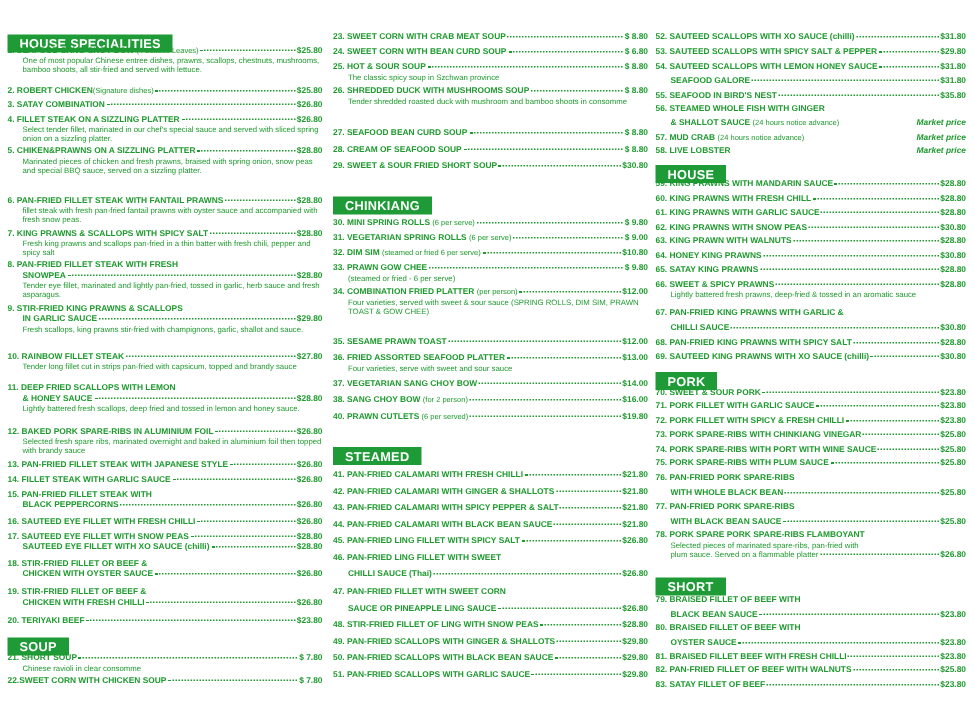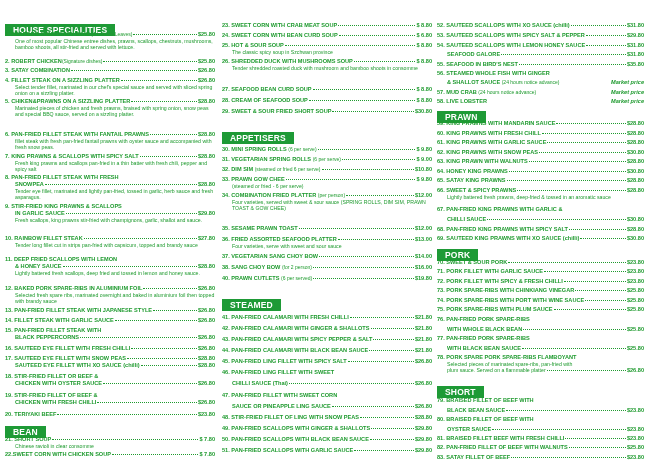--- a/index.html
+++ b/index.html
@@ -201,21 +201,21 @@
       </div>
   </div>
   <div class="item" style="top:411px">
     <div class="row">
         <span class="name">20. TERIYAKI BEEF</span>
         <span class="dots"></span>
         <span class="price">$23.80</span>
       </div>
   </div>
 
-  <div class="hdr-wrap" style="position:absolute;top:421px;left:0;right:0;"><span class="hdr">BEAN</span></div>
+  <div class="hdr-wrap" style="position:absolute;top:421px;left:0;right:0;"><span class="hdr">SOUP</span></div>
 
   <div class="item" style="top:436px">
     <div class="row">
         <span class="name">21. SHORT SOUP</span>
         <span class="dots"></span>
         <span class="price">$  7.80</span>
       </div>
     <div class="desc">Chinese ravioli in clear consomme</div>
   </div>
   <div class="item" style="top:451px">
@@ -273,21 +273,21 @@
       </div>
   </div>
   <div class="item" style="top:108px">
     <div class="row">
         <span class="name">29. SWEET &amp; SOUR FRIED SHORT SOUP</span>
         <span class="dots"></span>
         <span class="price">$30.80</span>
       </div>
   </div>
 
-  <div class="hdr-wrap" style="position:absolute;top:127px;left:0;right:0;"><span class="hdr">APPETISERS</span></div>
+  <div class="hdr-wrap" style="position:absolute;top:127px;left:0;right:0;"><span class="hdr">CHINKIANG</span></div>
 
   <div class="item" style="top:146px">
     <div class="row">
         <span class="name"><span>30. MINI SPRING ROLLS</span> <small>(6 per serve)</small></span>
         <span class="dots"></span>
         <span class="price">$  9.80</span>
       </div>
   </div>
   <div class="item" style="top:156px">
     <div class="row">
@@ -498,21 +498,21 @@
       </div>
   </div>
   <div class="item" style="top:98px">
     <div class="row nodots">
         <span class="name">58. LIVE LOBSTER</span>
         <span class="dots"></span>
         <span class="price market">Market price</span>
       </div>
   </div>
 
-  <div class="hdr-wrap" style="position:absolute;top:106px;left:0;right:0;"><span class="hdr">PRAWN</span></div>
+  <div class="hdr-wrap" style="position:absolute;top:106px;left:0;right:0;"><span class="hdr">HOUSE</span></div>
 
   <div class="item" style="top:120px">
     <div class="row">
         <span class="name">59. KING PRAWNS WITH MANDARIN SAUCE</span>
         <span class="dots"></span>
         <span class="price">$28.80</span>
       </div>
   </div>
   <div class="item" style="top:130px">
     <div class="row">

